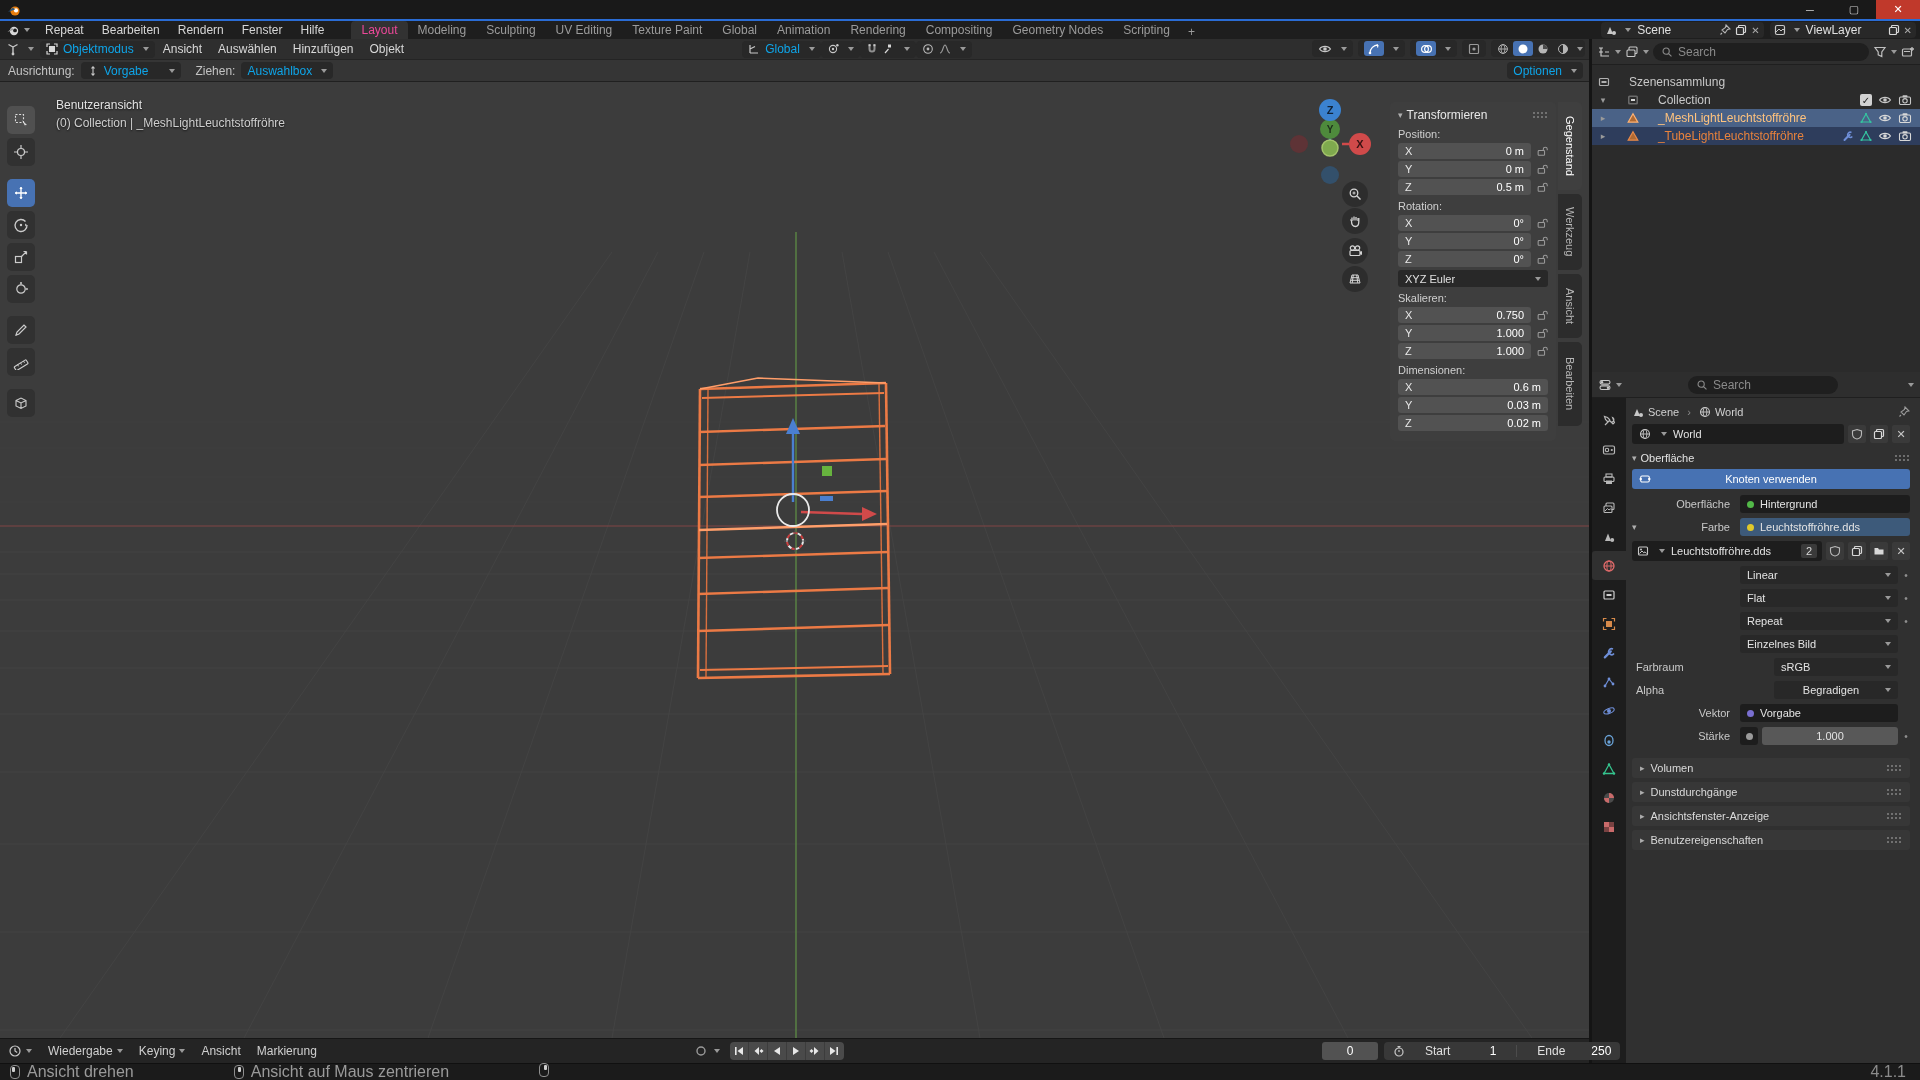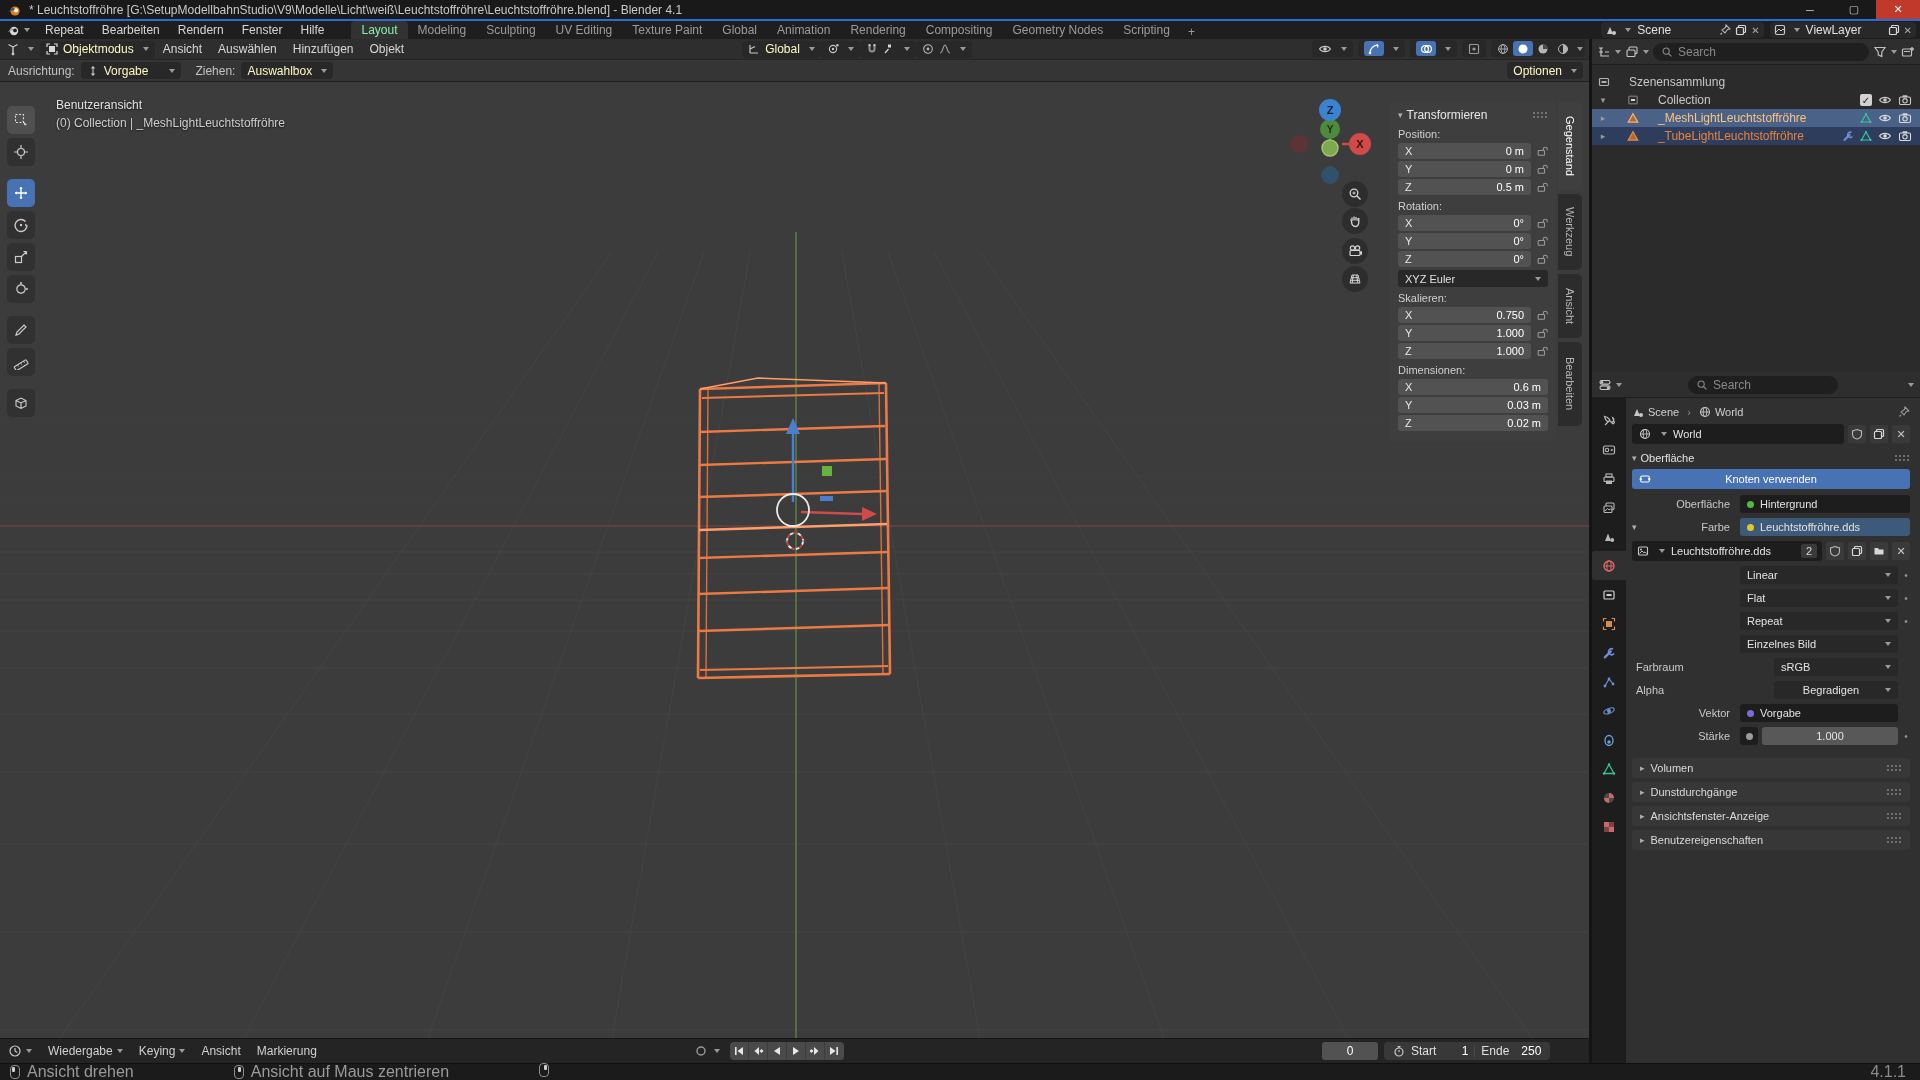--- a/index.html
+++ b/index.html
@@ -22,31 +22,31 @@
   .winbtn{width:44px;height:19px;display:flex;align-items:center;justify-content:center;color:#cfcfcf;font-size:11px;}
   .winbtn.close{background:#c0392b;color:#fff;}
   #accent{left:0;top:19px;width:1920px;height:2px;background:#2a6cd4;}
 
   
   #menubar{left:0;top:21px;width:1920px;height:18px;background:#1e1e1e;display:flex;align-items:center;}
   .menu-item{padding:0 9px;color:#d6d6d6;height:18px;display:flex;align-items:center;}
   .blen-btn{display:flex;align-items:center;padding:0 6px;}
   .ws-tabs{display:flex;align-items:flex-end;height:18px;margin-left:18px;}
   .ws-tab{padding:2px 10px 2px;color:#9b9b9b;border-radius:4px 4px 0 0;height:18px;display:flex;align-items:center;}
-  .ws-tab.active{background:#323232;color:#86efac;}
+  .ws-tab.active{background:#323232;color:#ec4899;}
   .ws-plus{color:#9b9b9b;padding:0 8px;}
   #mb-right{position:absolute;right:4px;top:21px;height:18px;display:flex;gap:6px;align-items:center;}
   .db-sel{display:flex;align-items:center;background:#282828;border-radius:4px;height:16px;padding:0 4px;gap:4px;}
   .db-sel .nm{color:#e0e0e0;padding:0 14px 0 2px;min-width:80px;}
   .mini-ic{color:#aaa;font-size:10px;display:flex;align-items:center;}
 
   
   #vp-header{left:0;top:39px;width:1589px;height:21px;background:#2e2e2e;display:flex;align-items:center;border-bottom:1px solid #242424;}
   .hdr-btn{display:flex;align-items:center;gap:4px;padding:0 6px;height:19px;color:#dcdcdc;}
-  .drop{background:#282828;border-radius:4px;height:17px;display:flex;align-items:center;padding:0 6px;gap:5px;color:#fef9c3;}
+  .drop{background:#282828;border-radius:4px;height:17px;display:flex;align-items:center;padding:0 6px;gap:5px;color:#0ea5e9;}
   .vp-menu{padding:0 8px;color:#d8d8d8;}
   .hdr-right{position:absolute;right:4px;top:1px;display:flex;align-items:center;gap:5px;}
   .tgl-group{display:flex;background:#282828;border-radius:4px;height:17px;align-items:center;padding:0 2px;}
   .tgl{width:20px;height:15px;display:flex;align-items:center;justify-content:center;border-radius:3px;}
   .tgl.on{background:#4772b3;}
   #vp-tools{left:0;top:60px;width:1589px;height:22px;background:#353535;display:flex;align-items:center;padding-left:8px;gap:6px;border-bottom:1px solid #202020;}
   .lbl{color:#c3c3c3;}
   #opt-btn{position:absolute;right:6px;top:2px;}
 
   #vp-canvas{left:0;top:82px;width:1589px;height:956px;background:#3c3c3c;overflow:hidden;}
@@ -105,21 +105,21 @@
   .btn-sq{width:18px;height:18px;background:#3a3a3a;display:flex;align-items:center;justify-content:center;border-radius:2px;}
 
   
   #timeline{left:0;top:1038px;width:1589px;height:25px;background:#242424;display:flex;align-items:center;border-top:1px solid #161616;}
   .tl-menu{padding:0 8px;color:#d0d0d0;display:flex;align-items:center;}
   .pb-group{display:flex;background:#4a4a4a;border-radius:4px;height:18px;overflow:hidden;margin-left:10px;}
   .pb-btn{width:19px;height:18px;display:flex;align-items:center;justify-content:center;border-right:1px solid #3c3c3c;}
   .pb-btn:last-child{border-right:none;}
   #tl-right{position:absolute;left:1322px;top:3px;display:flex;gap:6px;align-items:center;}
   .framefld{background:#525252;border-radius:3px;width:56px;height:18px;display:flex;align-items:center;justify-content:center;color:#fff;}
-  .range-grp{background:#383838;border-radius:4px;height:18px;display:flex;align-items:center;gap:6px;padding:0 9px;color:#e0e0e0;}
+  .range-grp{background:#383838;border-radius:4px;height:18px;display:flex;align-items:center;gap:20px;padding:0 9px;color:#e0e0e0;}
 
   
   #statusbar{left:0;top:1063px;width:1920px;height:17px;background:#1b1b1b;display:flex;align-items:center;font-size:16px;color:#9a9a9a;border-top:1px solid #101010;}
   .mouse{width:10px;height:14px;border:1px solid #8f8f8f;border-radius:4px;position:relative;display:inline-block;}
   .mouse::after{content:"";position:absolute;background:#cfcfcf;width:3px;height:4.5px;top:1px;border-radius:1px;}
   .mouse.l::after{left:1px;}
   .mouse.m::after{left:2.8px;}
   .mouse.r::after{right:1px;}
   #ver{position:absolute;right:14px;color:#8b8b8b;}
 </style>
@@ -127,21 +127,20 @@
 <body>
 
 <div id="titlebar" class="abs">
   <span>
     <svg class="i14" viewBox="0 0 14 14">
         <circle cx="8" cy="8" r="4.6" fill="#e87d0d"></circle>
         <circle cx="9" cy="7.4" r="2.1" fill="#fff"></circle>
         <path d="M1 9 L6 4.5 L8 6.5 Z" fill="#2a567c"></path>
       </svg>
   </span>
-  <span class="ttl">* Leuchtstoffröhre [G:\SetupModellbahnStudio\V9\Modelle\Licht\weiß\Leuchtstoffröhre\Leuchtstoffröhre.blend] - Blender 4.1</span>
   <div class="winbtns">
     <div class="winbtn">─</div>
     <div class="winbtn">▢</div>
     <div class="winbtn close">✕</div>
   </div>
 </div>
 <div id="accent" class="abs"></div>
 
 <div id="menubar" class="abs">
   <span class="blen-btn">

